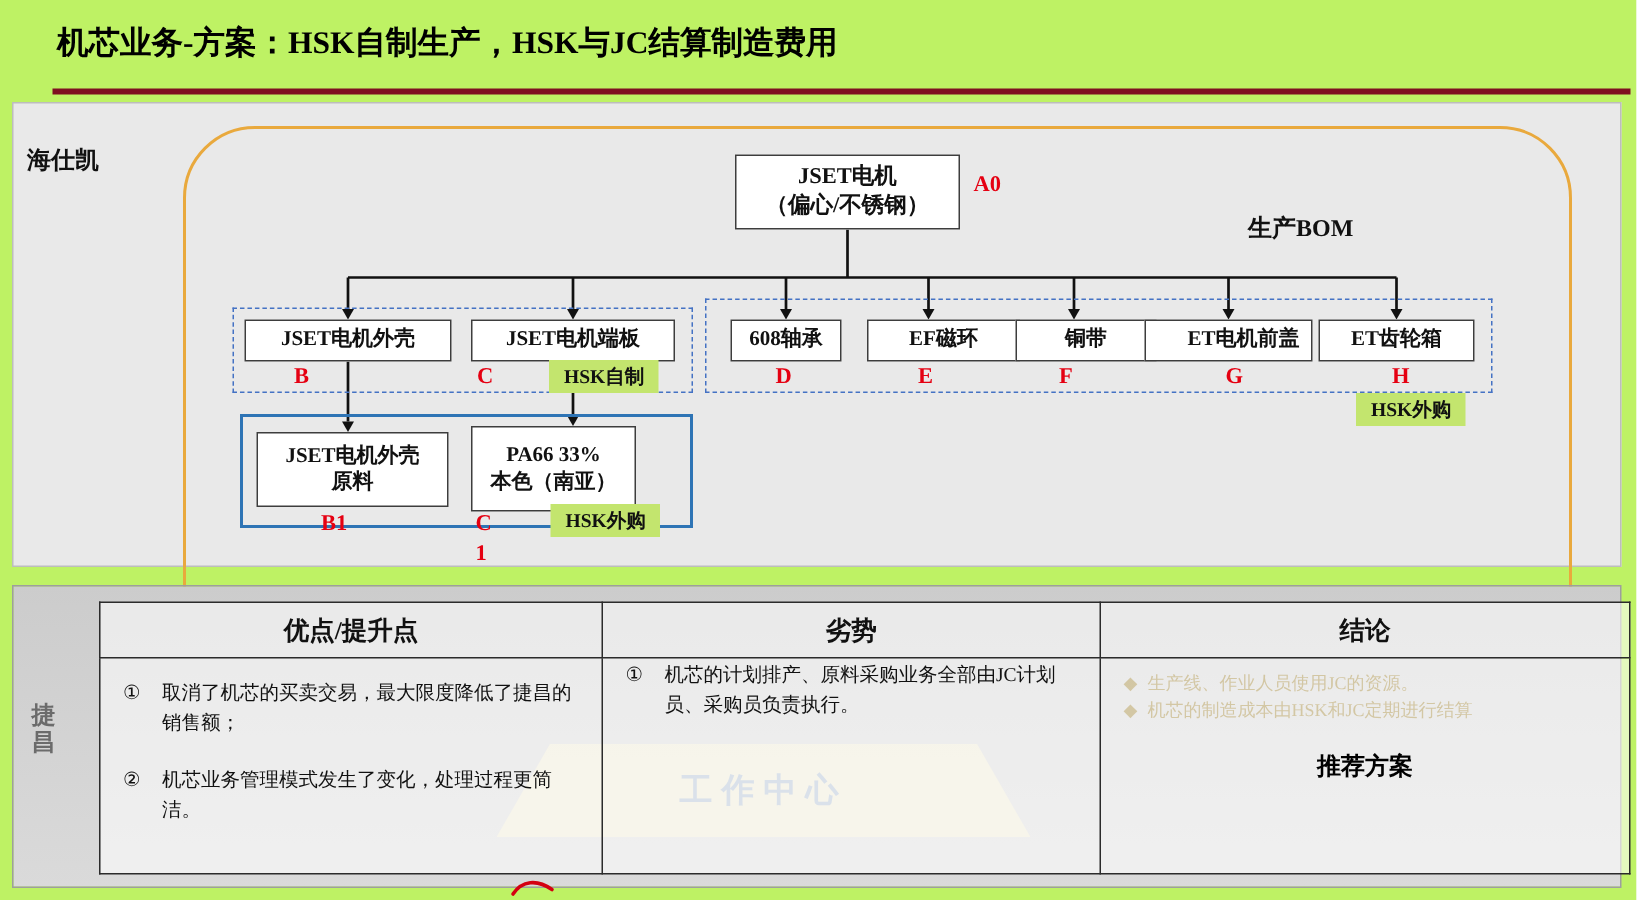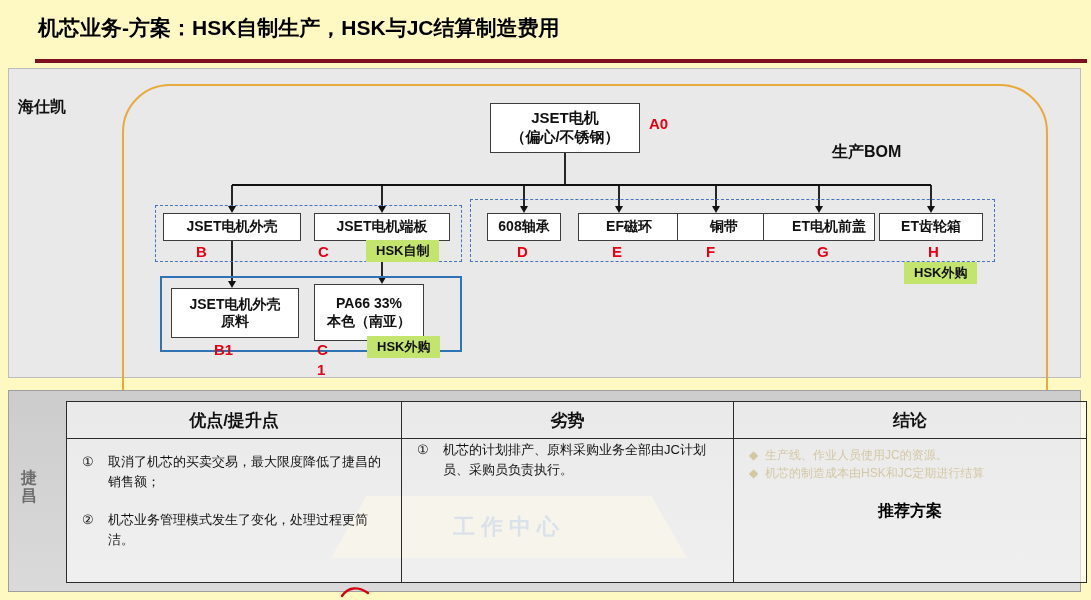--- a/index.html
+++ b/index.html
@@ -1,17 +1,17 @@
 <!DOCTYPE html>
 <html><head>
 <meta charset="utf-8">
 <style>
   html,body{margin:0;padding:0;background:#fff;}
-  .page{position:relative;width:1091px;height:600px;background:#fef9c3;overflow:hidden;
-        font-family:Liberation Sans, sans-serif;color:#111;}
+  .page{position:relative;width:1091px;height:600px;background:#bef264;overflow:hidden;
+        font-family:Liberation Serif, serif;color:#111;}
 
   .title{position:absolute;left:38px;top:14px;font-size:21px;font-weight:700;color:#000;}
   .title-rule{position:absolute;left:35px;top:59px;width:1052px;height:4px;background:#7F1020;}
 
   .upper-panel{position:absolute;left:8px;top:68px;width:1073px;height:310px;
                background:#E9E9E9;border:1px solid #BDBDBD;box-sizing:border-box;z-index:0;}
   .orange-frame{position:absolute;left:122px;top:84px;width:926px;height:500px;
                 border:2.5px solid #E9A93D;border-radius:48px;box-sizing:border-box;z-index:1;}
   .hsk-label{position:absolute;left:18px;top:97px;font-size:16px;font-weight:700;z-index:3;}
   .bom-label{position:absolute;left:832px;top:142px;font-size:16px;font-weight:700;z-index:3;}

